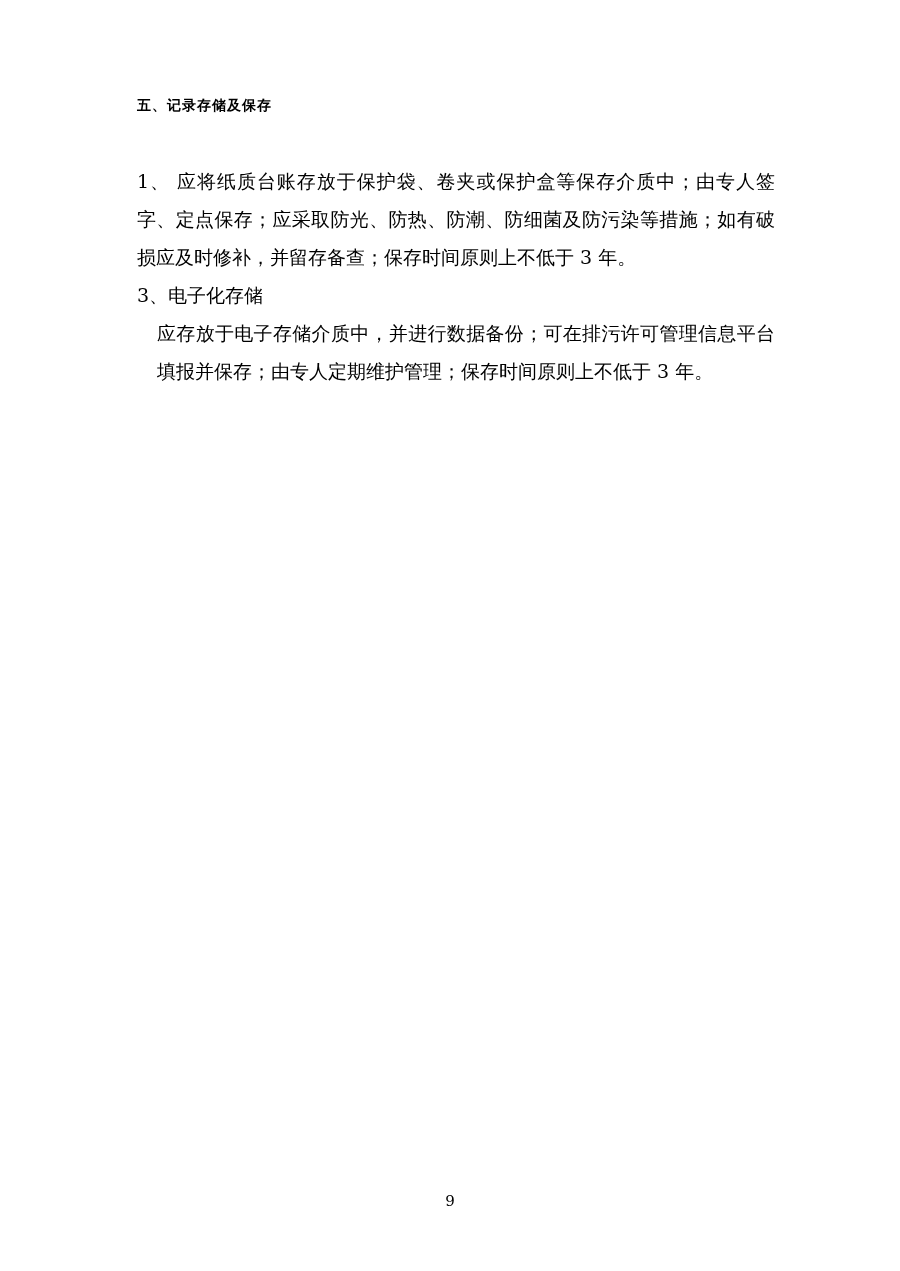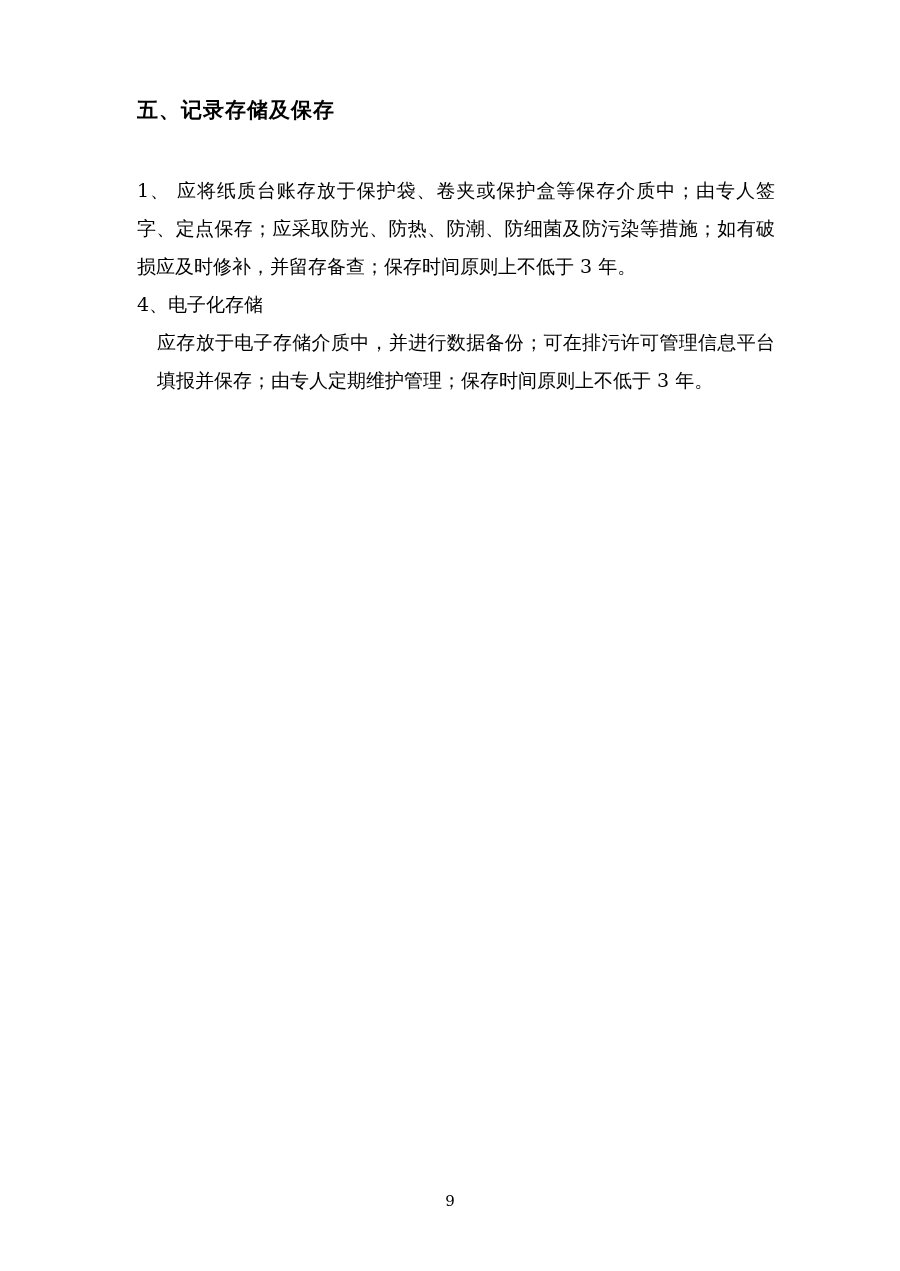--- a/index.html
+++ b/index.html
@@ -24,21 +24,21 @@
   }
   .content {
     position: absolute;
     left: 137px;
     top: 96px;
     width: 638px;
   }
   .heading {
     font-family: "DejaVu Sans", "Liberation Sans", sans-serif;
     font-weight: bold;
-    font-size: 21px;
+    font-size: 14px;
     letter-spacing: 1px;
     line-height: 1.4;
     margin: 0 0 12px 0;
     color: #000;
   }
   .para-block {
     margin-top: 46px;
   }
   .para {
     font-family: "DejaVu Serif", "Liberation Serif", serif;
@@ -71,18 +71,18 @@
   }
 </style>
 </head>
 <body>
 
 <div class="page">
   <div class="content">
     <h1 class="heading">五、记录存储及保存</h1>
     <div class="para-block">
       <p class="para para-1">1、 应将纸质台账存放于保护袋、卷夹或保护盒等保存介质中；由专人签字、定点保存；应采取防光、防热、防潮、防细菌及防污染等措施；如有破损应及时修补，并留存备查；保存时间原则上不低于 3 年。</p>
-      <p class="para para-2">4、电子化存储</p>
+      <p class="para para-2">3、电子化存储</p>
       <p class="para para-3 justify-all">应存放于电子存储介质中，并进行数据备份；可在排污许可管理信息平台填报并保存；由专人定期维护管理；保存时间原则上不低于 3 年。</p>
     </div>
   </div>
   <div class="page-number">9</div>
 </div>
 
 </body></html>

